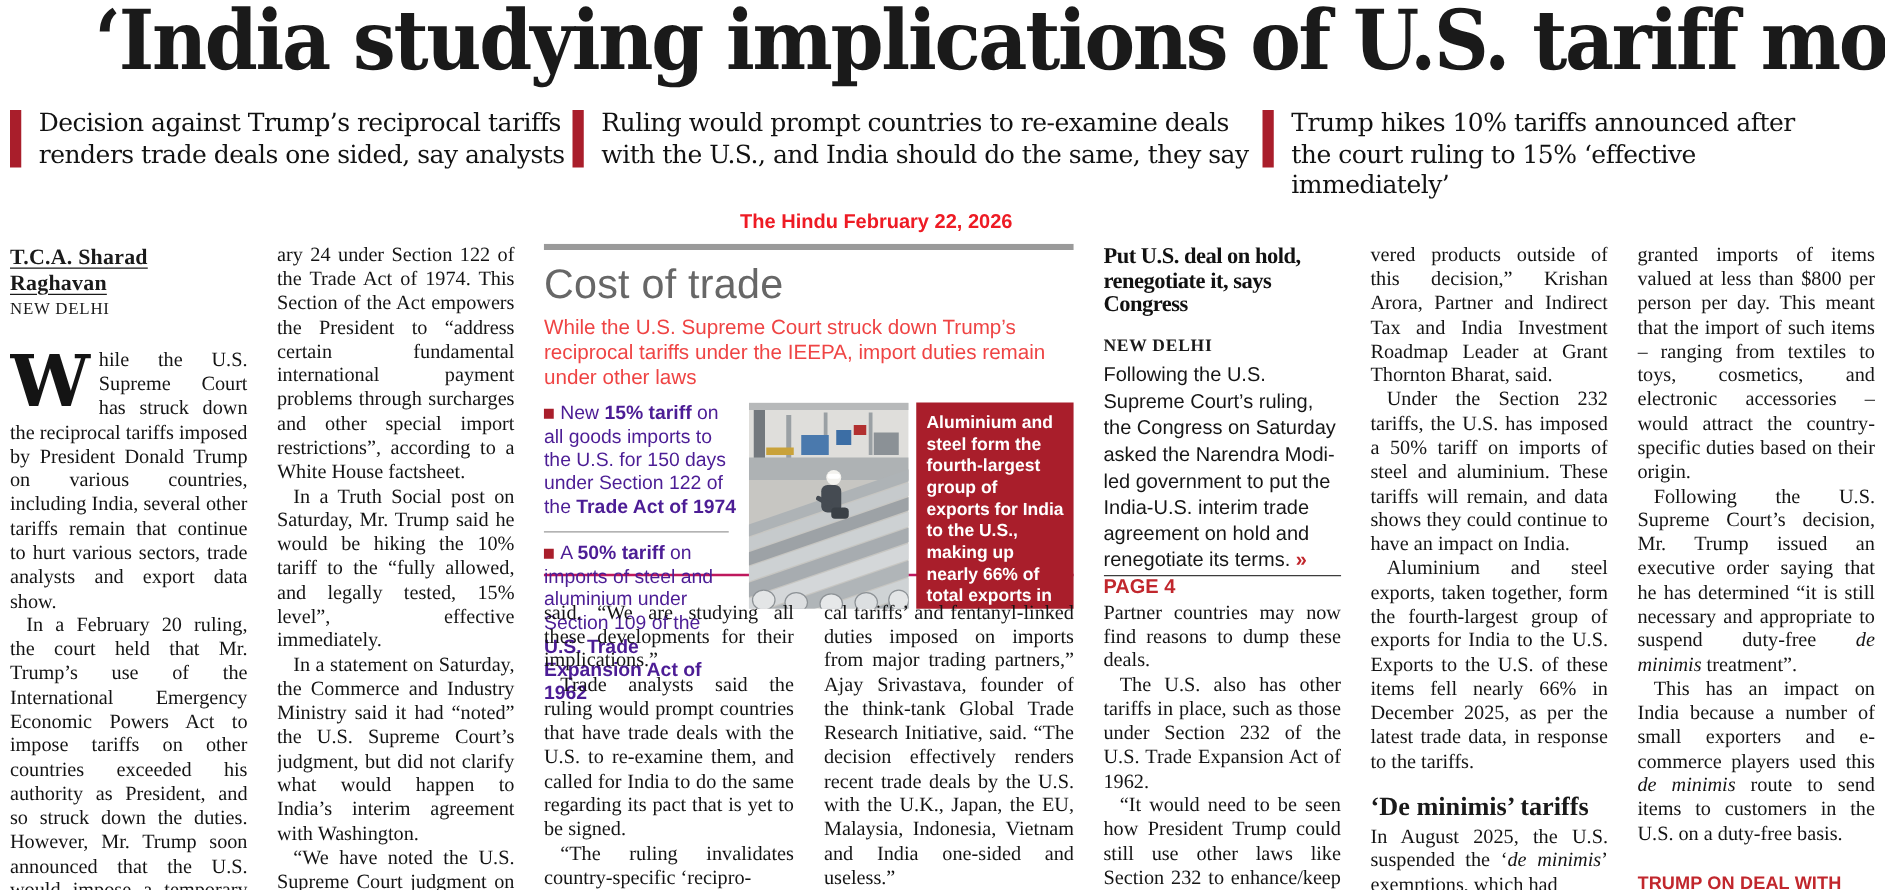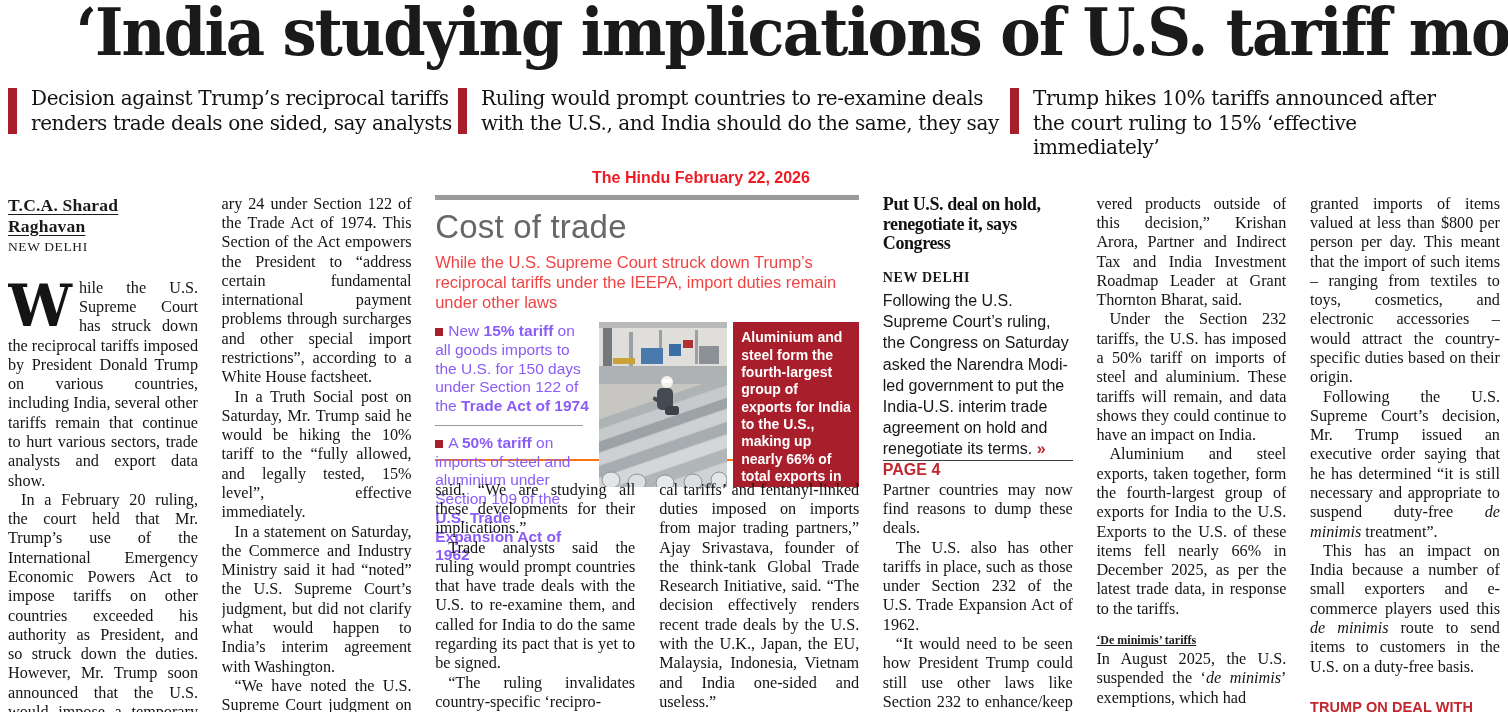--- a/index.html
+++ b/index.html
@@ -32,44 +32,44 @@
   .bodytext p.indent { text-indent:13px; }
 
   
   .byline-name { font-weight:bold; font-size:17.5px; text-decoration:underline; text-underline-offset:3px; letter-spacing:0.2px; }
   .byline-loc { font-size:13.5px; letter-spacing:0.6px; margin-top:2px; margin-bottom:24px; }
 
   .dropcap { float:left; font-family:"DejaVu Serif", serif; font-weight:bold; font-size:57px;
     line-height:0.78; padding:5px 7px 0 0; }
 
   
-  .info-box { border-bottom:2px solid #f97316; height:266px; margin-bottom:20px; }
+  .info-box { border-bottom:2px solid #be185d; height:266px; margin-bottom:20px; }
   .info-toprule { height:5px; background:#9a9a9a; }
   .info-title { font-family:"Liberation Sans", sans-serif; font-weight:400; font-size:33px; color:#676767; margin-top:8px; letter-spacing:0.2px; }
   .info-sub { font-family:"Liberation Sans", sans-serif; font-size:16.5px; line-height:1.22; color:#ef4444; margin-top:6px; }
   .info-content { display:flex; gap:6px; margin-top:10px; height:165px; }
-  .info-bullets { flex:0 0 158px; font-family:"Liberation Sans", sans-serif; font-size:15.5px; line-height:1.21; color:#8b5cf6; }
+  .info-bullets { flex:0 0 158px; font-family:"Liberation Sans", sans-serif; font-size:15.5px; line-height:1.21; color:#4c1d95; }
   .info-bullets b { font-weight:bold; }
   .sq { display:inline-block; width:8px; height:8px; background:#a91e2b; margin-right:5px; }
   .info-div { border-top:1px solid #9a9a9a; margin:9px 0 8px 0; width:148px; }
   .info-photo { flex:0 0 128px; height:165px; overflow:hidden; }
   .info-callout { flex:0 0 126px; background:#a91e2b; color:#fff; font-family:"Liberation Sans", sans-serif;
     font-weight:bold; font-size:14px; line-height:1.24; padding:7px 8px; }
 
   .mid-cols { display:flex; gap:24px; }
   .mid-cols .mcol { flex:1; overflow:hidden; }
 
   
   .c5-top { height:266px; border-bottom:1.5px solid #3d3d3d; margin-bottom:20px; }
   .subart-title { font-family:Liberation Serif, serif; font-weight:bold; font-size:18px; line-height:1.1; letter-spacing:-0.4px; color:#111; }
   .subart-loc { font-weight:bold; font-size:14px; letter-spacing:0.6px; margin-top:16px; }
   .subart-body { font-family:"Liberation Sans", sans-serif; font-size:16px; line-height:1.32; color:#161616; margin-top:4px; }
   .page-ref-red { color:#c1272d; font-weight:bold; font-family:"Liberation Sans", sans-serif; }
 
-  .sect-head { font-weight:bold; font-size:12px; margin-top:14px; margin-bottom:2px;text-decoration:underline; }
+  .sect-head { font-weight:bold; font-size:21px; margin-top:14px; margin-bottom:2px; }
 
   .kicker { margin-top:22px; font-family:"Liberation Sans", sans-serif; font-weight:bold; }
   .kicker-title { color:#c1272d; font-size:14.5px; letter-spacing:0.1px; }
 
   i { font-style:italic; }
 </style>
 </head>
 <body>
 
 <div class="page">

